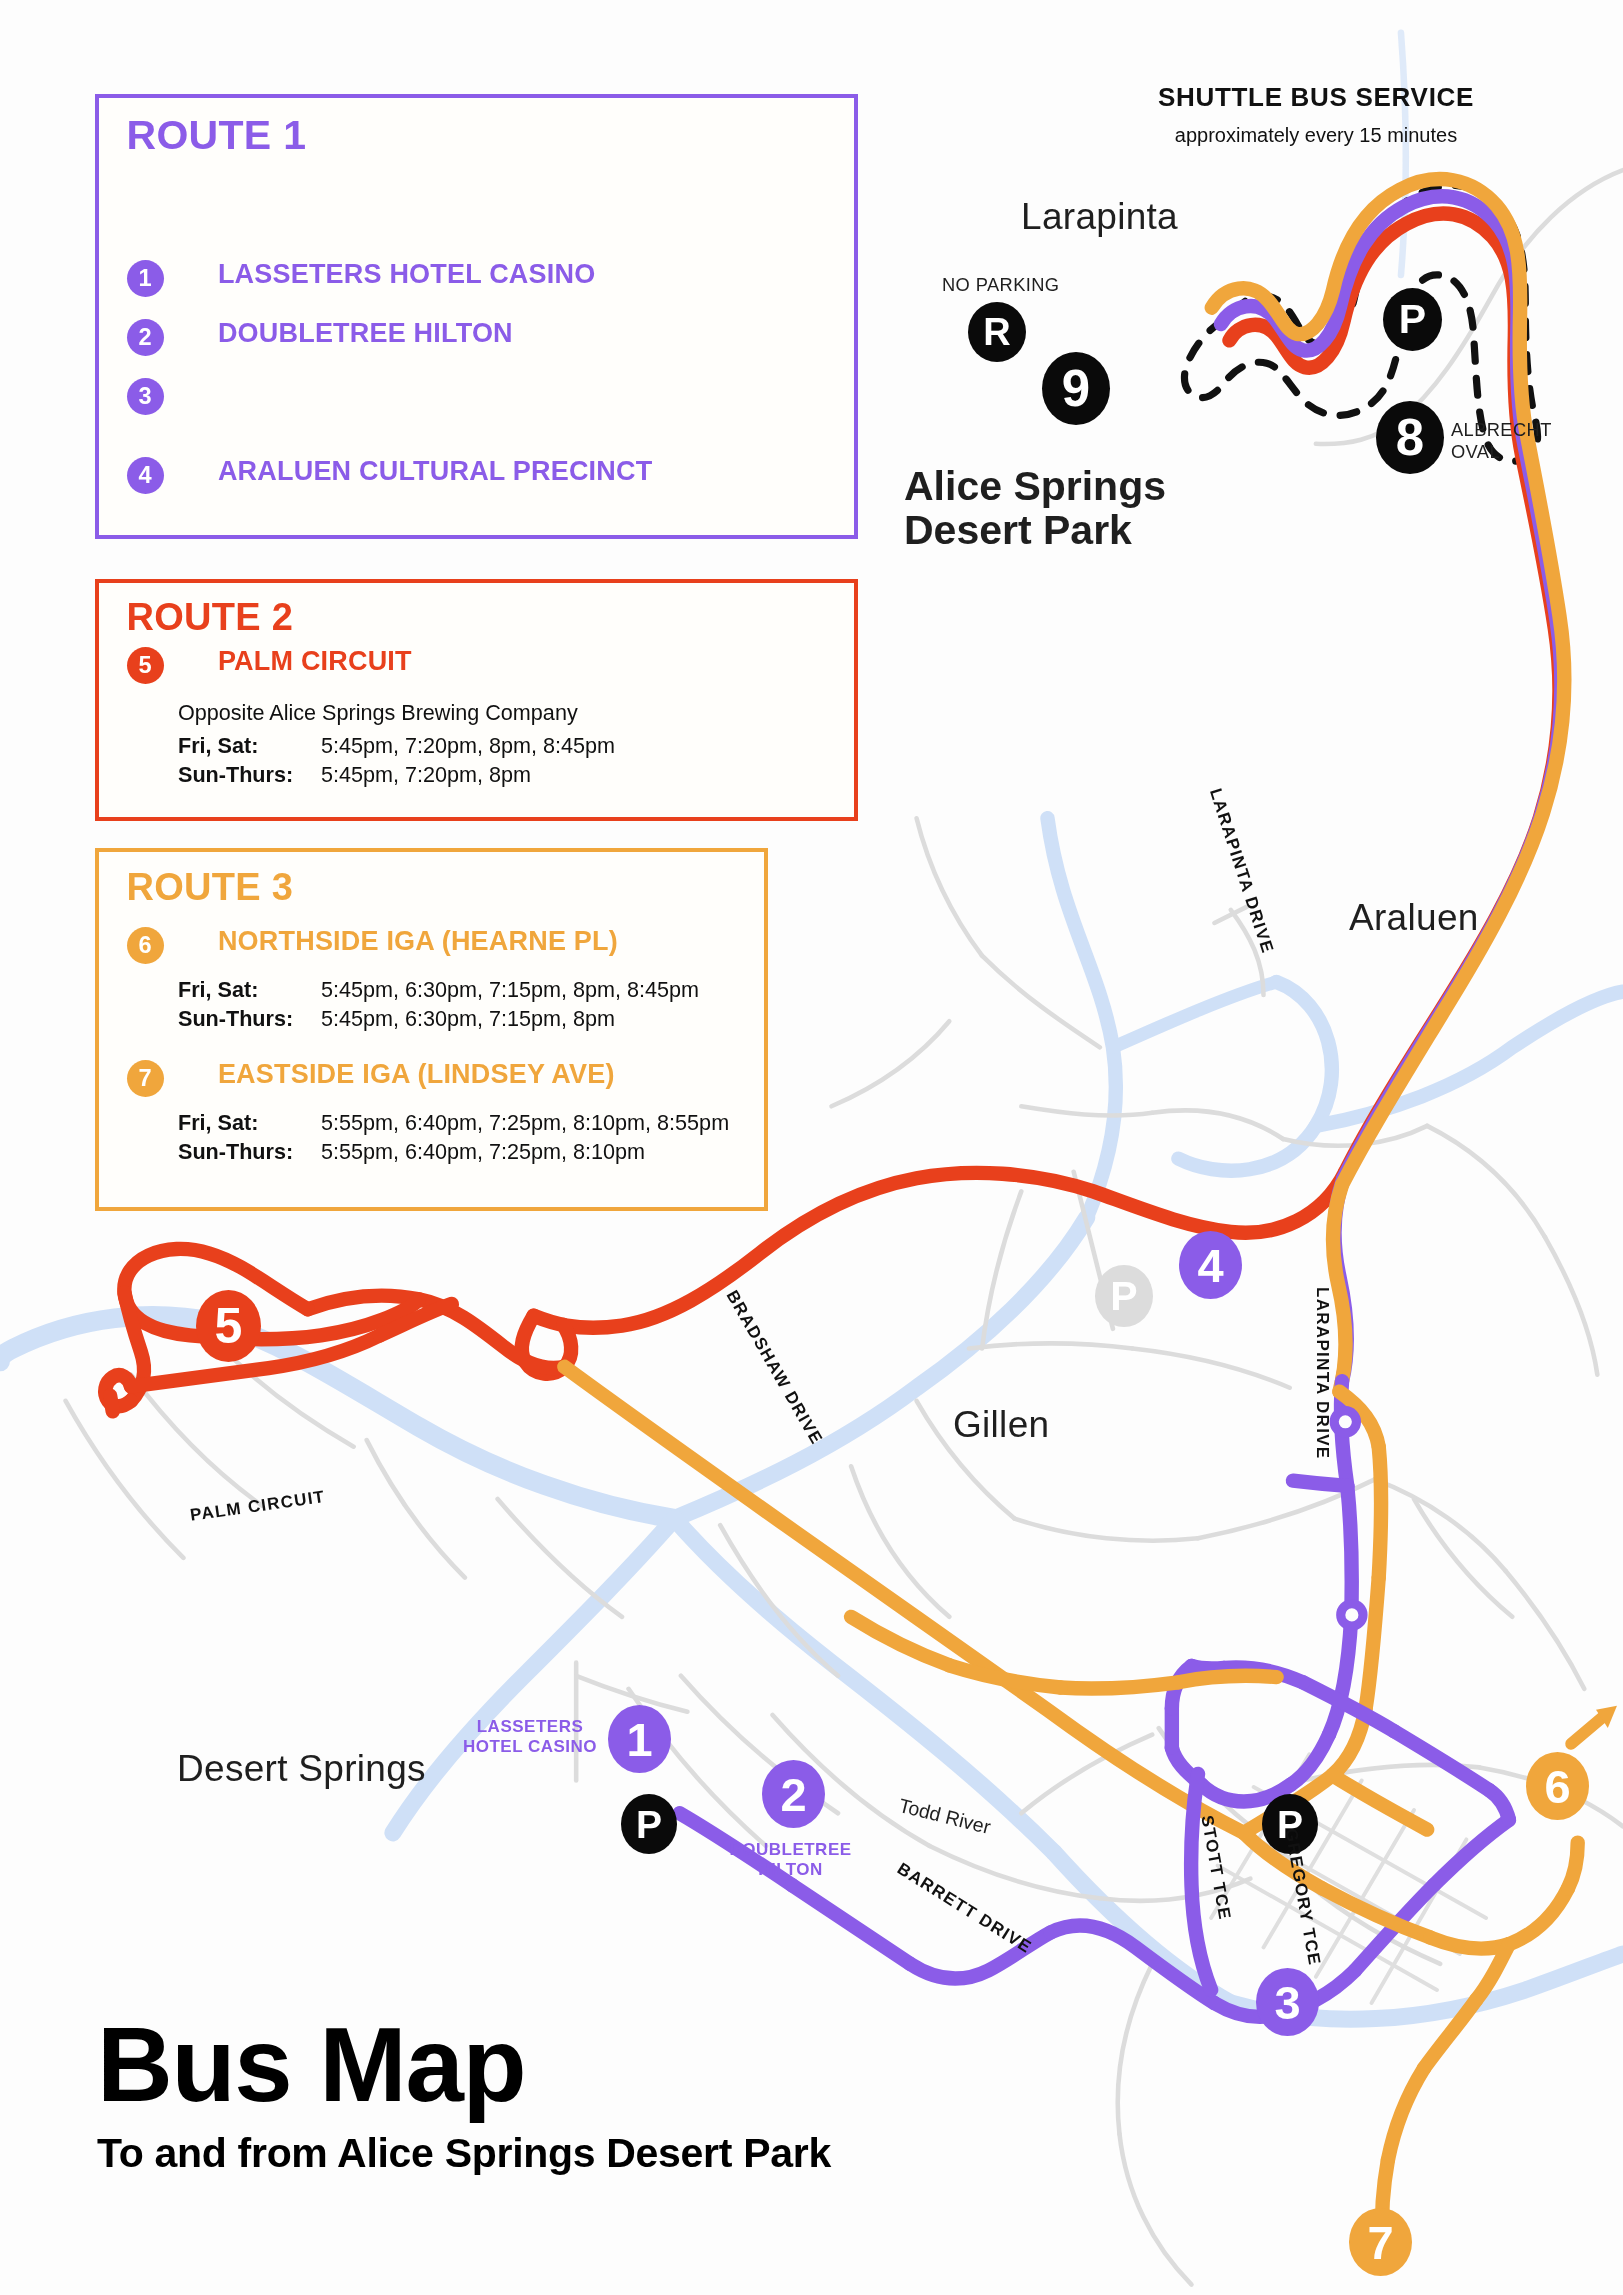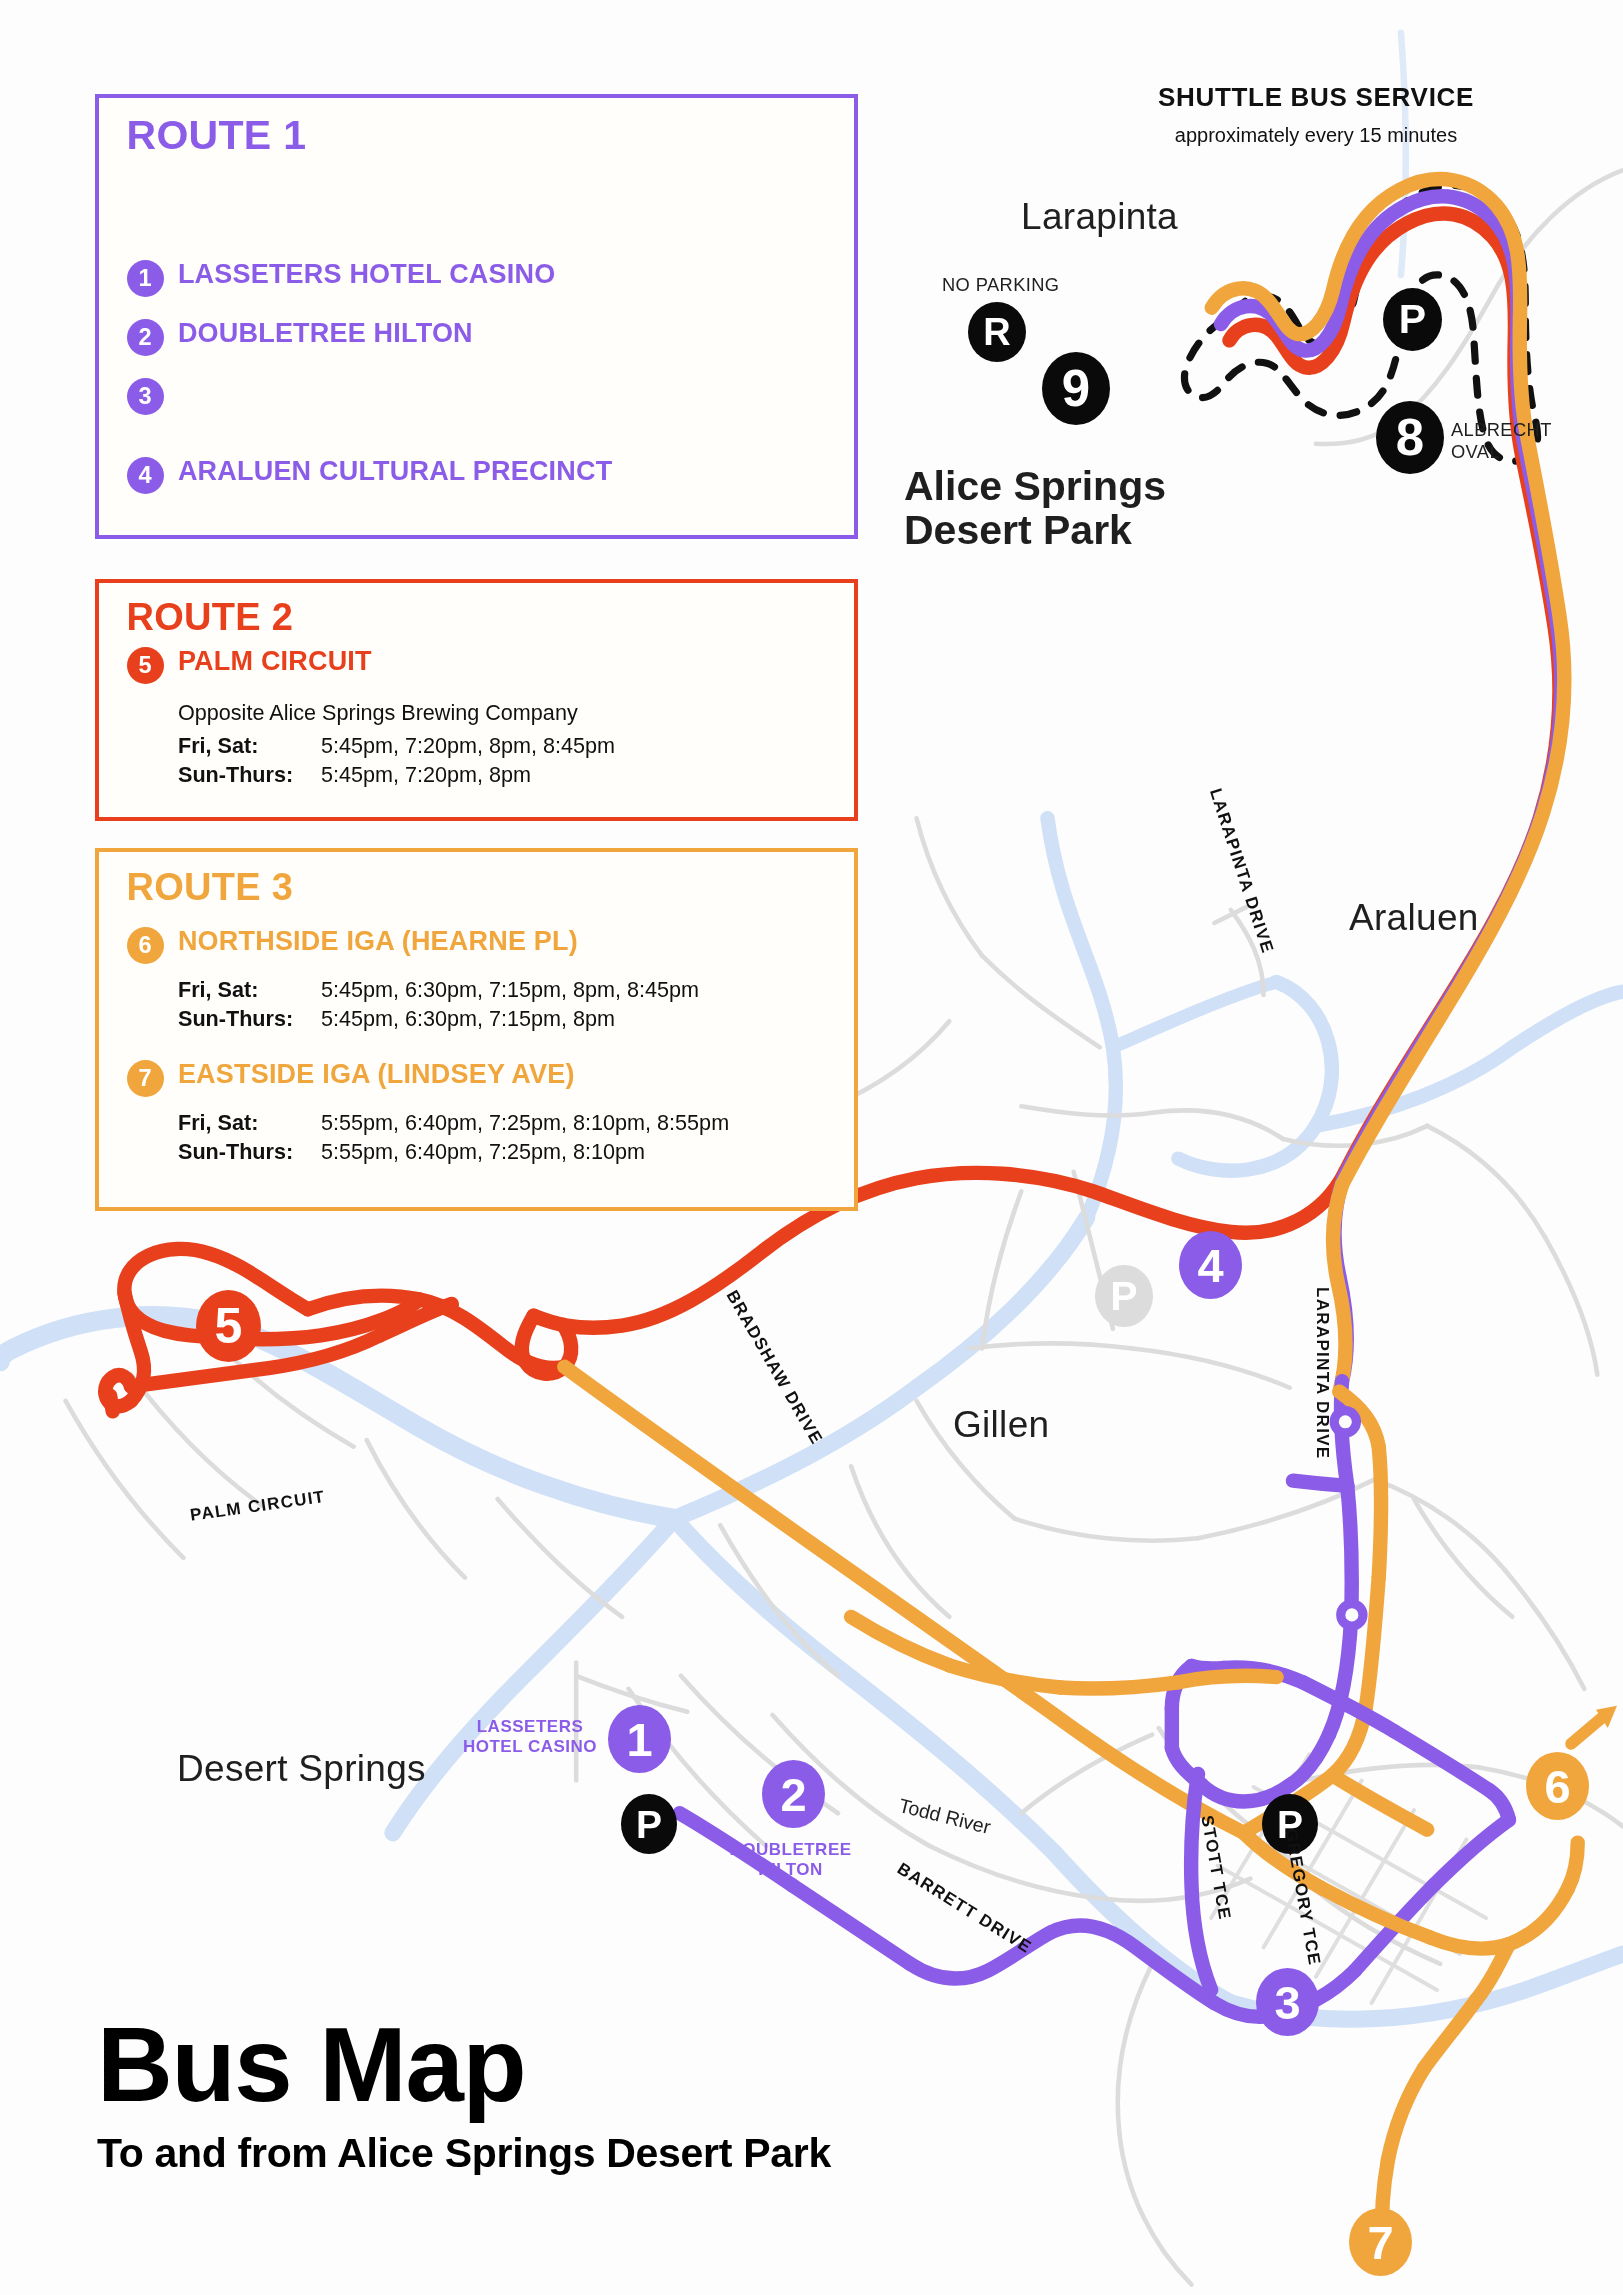--- a/index.html
+++ b/index.html
@@ -7,41 +7,41 @@
     width:1623px;height:2295px;position:relative;overflow:hidden;
     font-family:"Liberation Sans", sans-serif;
     background:#fdfdfd;
   }
   #map-svg{position:absolute;left:0;top:0;width:1623px;height:2295px;}
 
   
   .legend-panel{position:absolute;box-sizing:border-box;background:#fffefb;}
   #route1-panel{left:95px;top:94px;width:763px;height:445px;border:4.6px solid #8b5ce8;}
   #route2-panel{left:95px;top:579px;width:763px;height:242px;border:4.6px solid #e8401c;}
-  #route3-panel{left:95px;top:848px;width:763px;height:363px;border:4.6px solid #f0a63c;}
+  #route3-panel{left:95px;top:848px;width:673px;height:363px;border:4.6px solid #f0a63c;}
 
   .route-title{font-weight:bold;letter-spacing:0.3px;}
   #route1-title{position:absolute;left:27.5px;top:14.4px;font-size:41px;color:#8b5ce8;}
   #route2-title{position:absolute;left:27.5px;top:13px;font-size:38px;color:#e8401c;}
   #route3-title{position:absolute;left:27.5px;top:14.4px;font-size:38px;color:#f0a63c;}
 
   #route1-desc{position:absolute;left:27.5px;top:69px;width:694px;font-size:25px;line-height:1.28;color:#111;}
   #route1-desc b{font-weight:bold;}
 
   .stop-row{position:absolute;display:flex;align-items:flex-start;}
   .badge{
     flex:0 0 auto;width:37px;height:37px;border-radius:50%;
     display:flex;align-items:center;justify-content:center;
     color:#fff;font-size:23.6px;font-weight:bold;line-height:1;
   }
   .badge.purple{background:#8b5ce8;}
   .badge.red{background:#e8401c;}
   .badge.orange{background:#f0a63c;}
   .stop-text{margin-left:14.4px;}
-  .stop-name{font-size:27px;font-weight:bold;letter-spacing:0.2px;line-height:1.05;}
+  .stop-name{font-size:27px;font-weight:bold;letter-spacing:0.2px;line-height:1.05;margin-left:40px;}
   .stop-name.purple{color:#8b5ce8;}
   .stop-name.red{color:#e8401c;}
   .stop-name.orange{color:#f0a63c;}
   .stop-sub{font-size:19.6px;font-weight:bold;letter-spacing:0.2px;color:#8b5ce8;line-height:1.1;margin-top:1.3px;}
 
   .sched{position:absolute;font-size:21.6px;color:#111;line-height:1.32;}
   .sched .r{display:flex;}
   .sched .d{font-weight:bold;width:143px;flex:0 0 auto;}
   .note{position:absolute;font-size:21.6px;color:#111;}
 

